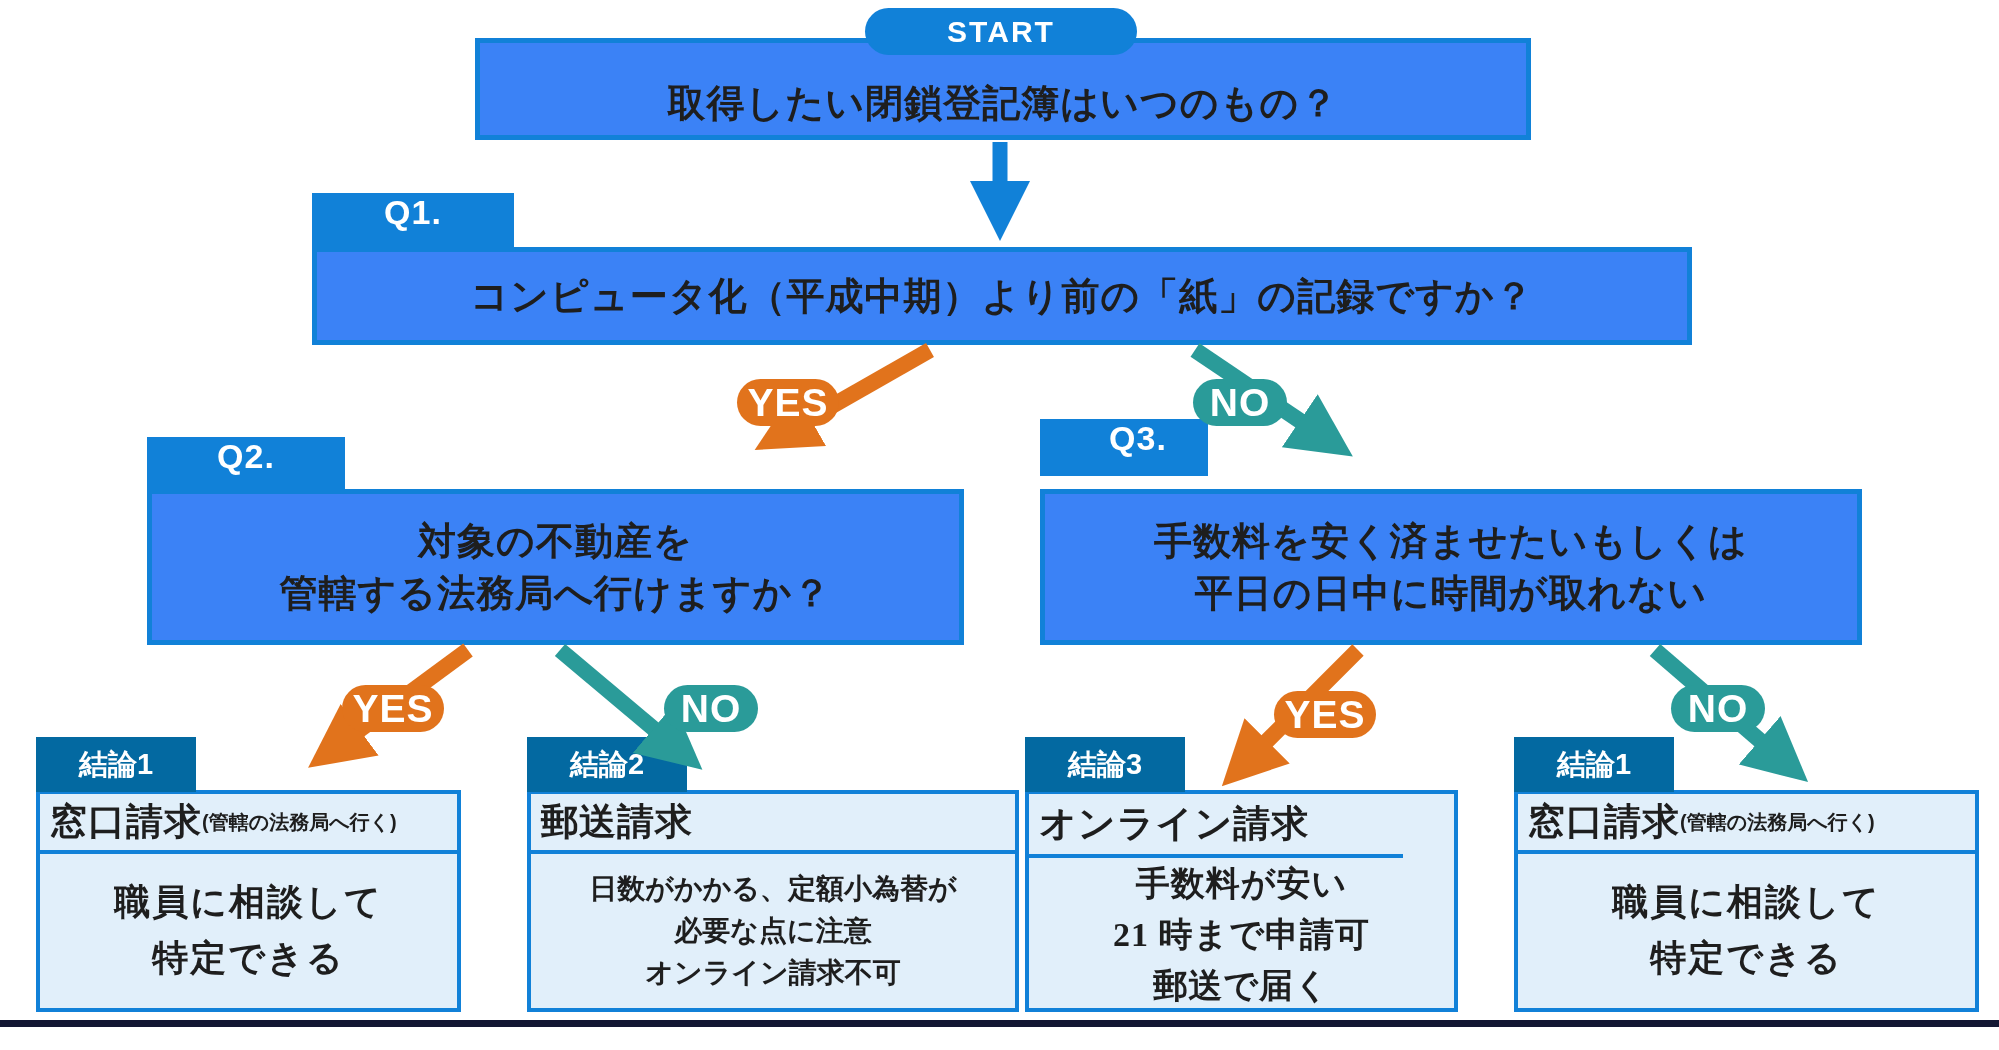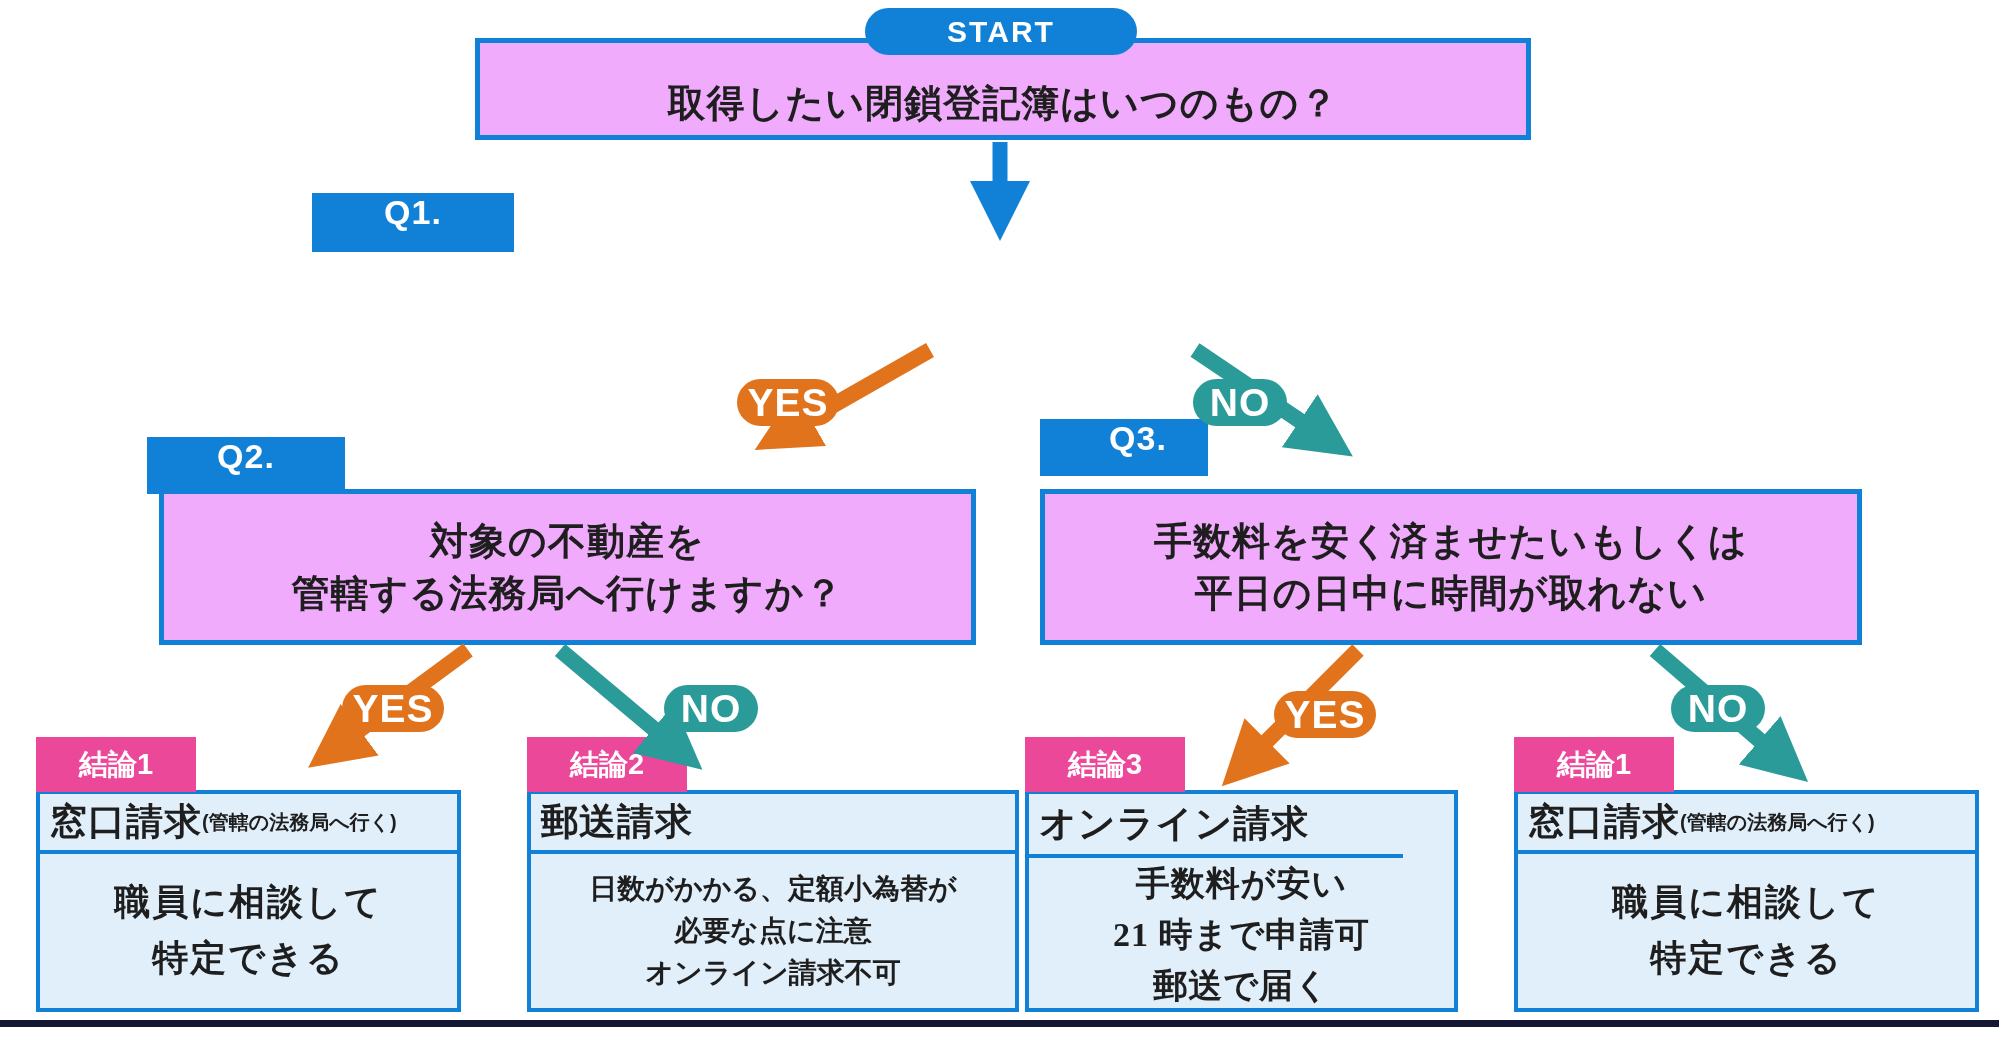--- a/index.html
+++ b/index.html
@@ -2,21 +2,21 @@
 <html><head>
 <meta charset="utf-8">
 <style>
   * { box-sizing: border-box; margin: 0; padding: 0; }
   html,body { background:#fff; }
   body { font-family: "Liberation Sans", "DejaVu Sans", sans-serif; font-weight: bold; color:#1e1e1e; }
   .canvas { position: relative; width: 1999px; height: 1050px; background:#fff; overflow: hidden; }
 
   
   .qbox {
-    position:absolute; background:#f0abfc; border:5px solid #1181d8;
+    position:absolute; background:#3b82f6; border:5px solid #1181d8;
     display:flex; align-items:center; justify-content:center;
     text-align:center; z-index:1;
   }
   .qtext { font-size:38px; line-height:1.38; letter-spacing:1px; }
   .tab {
     position:absolute; background:#1181d8; color:#fff;
     display:flex; align-items:flex-start; justify-content:center;
     z-index:2; font-size:34px; letter-spacing:1px;
   }
 
@@ -27,21 +27,21 @@
     display:flex; align-items:center; justify-content:center;
     font-size:30px; letter-spacing:2px; z-index:4;
   }
   .top-box { left:475px; top:38px; width:1056px; height:102px; }
   .top-box .qtext { padding-top:28px; }
 
   
   .q1-tab { left:312px; top:193px; width:202px; height:59px; }
   .q1-box { left:312px; top:247px; width:1380px; height:98px; }
   .q2-tab { left:147px; top:437px; width:198px; height:57px; }
-  .q2-box { left:159px; top:489px; width:817px; height:156px; }
+  .q2-box { left:147px; top:489px; width:817px; height:156px; }
   .q3-tab { left:1040px; top:419px; width:168px; height:57px;padding-left:28px; }
   .q3-box { left:1040px; top:489px; width:822px; height:156px; }
 
   
   .arrows { position:absolute; left:0; top:0; width:1999px; height:1050px; z-index:3; pointer-events:none; }
 
   
   .pill {
     position:absolute; height:47px; border-radius:24px; color:#fff;
     display:flex; align-items:center; justify-content:center;
@@ -52,21 +52,21 @@
   .p-yes1 { left:737px;  top:379px; }
   .p-no1  { left:1193px; top:379px; }
   .p-yes2 { left:342px;  top:685px; }
   .p-no2  { left:664px;  top:685px; }
   .p-yes3 { left:1274px; top:691px; }
   .p-no3  { left:1671px; top:685px; }
 
   
   .ctab {
     position:absolute; top:737px; width:160px; height:55px;
-    background:#ec4899; color:#fff; font-size:29px;
+    background:#0369a1; color:#fff; font-size:29px;
     display:flex; align-items:center; justify-content:center; z-index:2;
   }
   .cbox {
     position:absolute; top:790px; height:222px;
     background:#e1effa; border:4px solid #1181d8; z-index:1;
     display:flex; flex-direction:column;
   }
   .chead {
     flex:0 0 60px; display:flex; align-items:center;
     padding-left:10px; white-space:nowrap;
@@ -98,20 +98,23 @@
 
   <div class="start-pill">
     <span>START</span>
   </div>
   <div class="qbox top-box">
     <div class="qtext">取得したい閉鎖登記簿はいつのもの？</div>
   </div>
 
   <div class="tab q1-tab">
     <span>Q1.</span>
+  </div>
+  <div class="qbox q1-box">
+    <div class="qtext">コンピュータ化（平成中期）より前の「紙」の記録ですか？</div>
   </div>
 
   <div class="tab q2-tab">
     <span>Q2.</span>
   </div>
   <div class="qbox q2-box">
     <div class="qtext">
       <div>対象の不動産を</div>
       <div>管轄する法務局へ行けますか？</div>
     </div>

